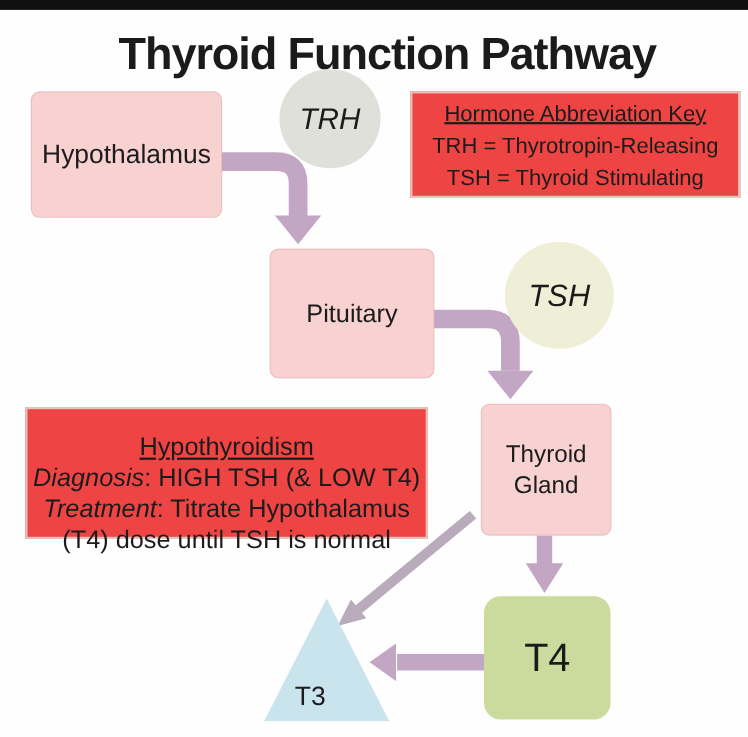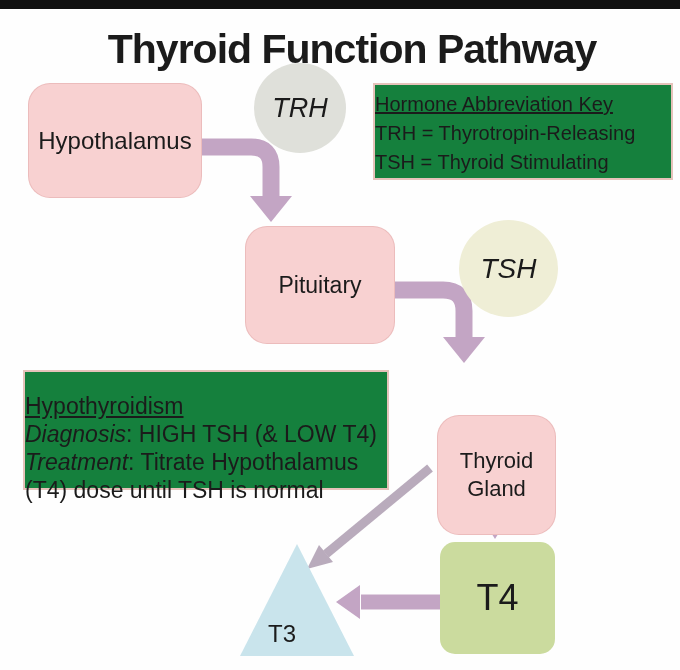--- a/index.html
+++ b/index.html
@@ -18,34 +18,34 @@
   .shaft{fill:none;stroke:var(--arrow,#c3a5c4);}
   .head{fill:var(--arrow,#c3a5c4);stroke:none;}
   .shaft2{fill:none;stroke:var(--arrow2,#b9abbc);}
   .head2{fill:var(--arrow2,#b9abbc);stroke:none;}
   .node{
     position:absolute;display:flex;align-items:center;justify-content:center;
     text-align:center;
   }
   .pinkbox{
     background:var(--pink,#f8d1d1);border:1px solid rgba(214,150,150,.35);
-    border-radius:22px;font-size:24px;
+    border-radius:8px;font-size:24px;
   }
   .circle{border-radius:50%;font-style:italic;}
   .trh{background:var(--gray-circle,#dfe0da);font-size:27px;}
   .tsh{background:var(--yellow-circle,#efeed6);font-size:28px;}
   .greenbox{background:var(--green,#cbdb9e);border-radius:15px;font-size:36px;}
   .triangle{
     position:absolute;background:var(--blue,#c9e4ec);
     clip-path:polygon(50% 0%,0% 100%,100% 100%);
   }
   .t3label{position:absolute;left:28px;bottom:8px;font-size:24px;}
   .infobox{
-    position:absolute;background:#15803d;border:2px solid var(--keybox-border,#e6c2ba);
-    text-align:left;box-sizing:border-box;
+    position:absolute;background:#ef4444;border:2px solid var(--keybox-border,#e6c2ba);
+    text-align:center;box-sizing:border-box;
   }
   .infobox .bt{text-decoration:underline;}
   .keybox{left:373px;top:83px;width:300px;height:97px;font-size:20px;line-height:29px;padding-top:5px;}
   .hypobox{left:23px;top:370px;width:366px;height:120px;font-size:23px;line-height:28px;padding-top:20px;}
   .it{font-style:italic;}
 </style>
 </head>
 <body>
 
 <div class="canvas">
@@ -99,21 +99,21 @@
     <span>Pituitary</span>
   </div>
 
   <div class="infobox hypobox">
     <div class="bt">Hypothyroidism</div>
     <div><span class="it">Diagnosis</span><span>: HIGH TSH (&amp; LOW T4)</span></div>
     <div><span class="it">Treatment</span><span>: Titrate Hypothalamus</span></div>
     <div>(T4) dose until TSH is normal</div>
   </div>
 
-  <div class="node pinkbox" style="left:437px;top:367px;width:117px;height:118px;font-size:22px;line-height:28px;margin-top:48px;">
+  <div class="node pinkbox" style="left:437px;top:367px;width:117px;height:118px;font-size:22px;line-height:28px;">
     <span style="display:inline-block;width:80px;">Thyroid Gland</span>
   </div>
 
   <div class="node greenbox" style="left:440px;top:542px;width:115px;height:112px;">
     <span>T4</span>
   </div>
 
   <div class="triangle" style="left:240px;top:544px;width:114px;height:112px;">
     <span class="t3label">T3</span>
   </div>

